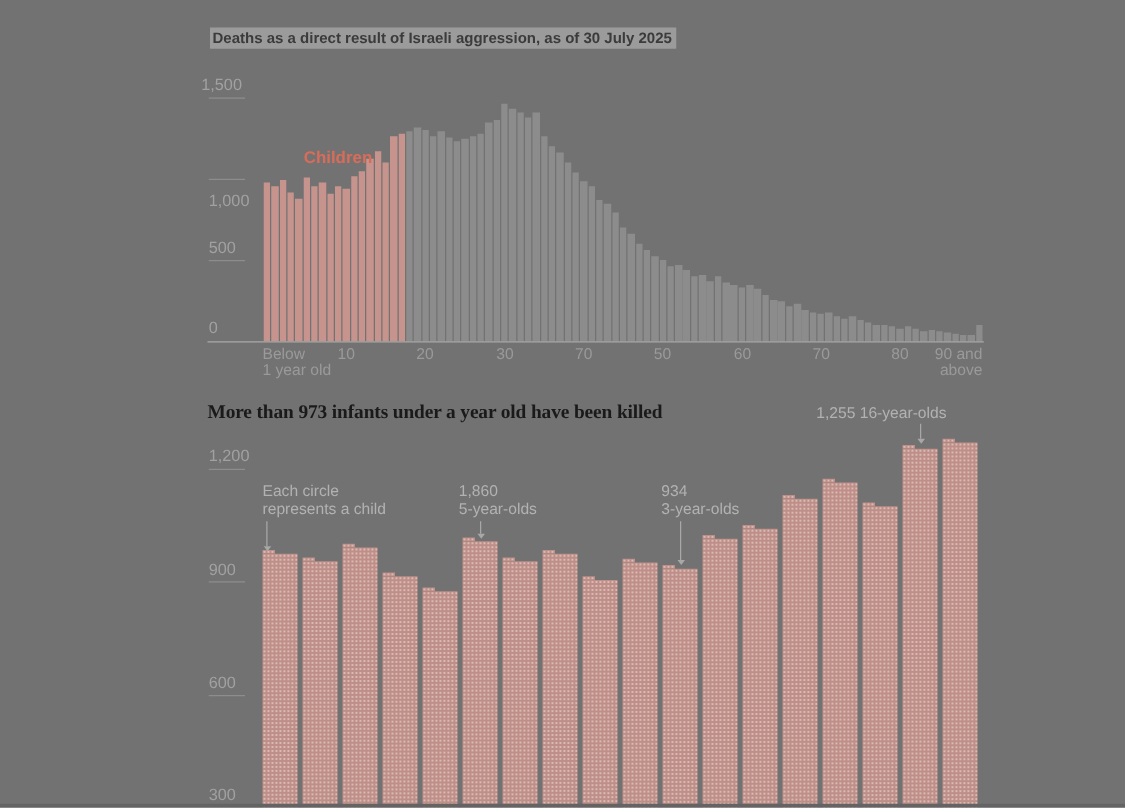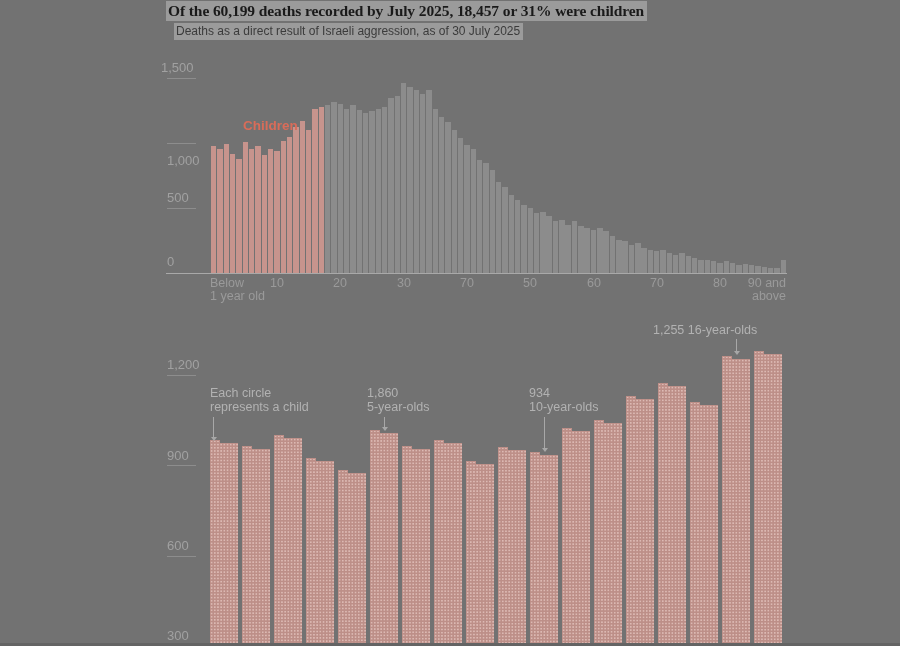--- a/index.html
+++ b/index.html
@@ -34,24 +34,21 @@
   .arrow::after{content:"";position:absolute;bottom:-4px;left:-2.5px;
     border-left:3px solid transparent;border-right:3px solid transparent;border-top:4px solid #a8a8a8;}
 
   #bottom-strip{position:absolute;left:0;top:643px;width:900px;height:3px;background:#646464;}
 </style>
 </head>
 <body>
 
 <div id="canvas">
 
-  <div class="abs" style="left:166px;top:2px;">
-    <span class="serif-title band">Of the 60,199 deaths recorded by July 2025, 18,457 or 31% were children</span>
-  </div>
-  <div class="abs" style="left:174px;top:21px;">
+  <div class="abs" style="left:168px;top:21px;font-weight:bold;">
     <span class="subtitle band">Deaths as a direct result of Israeli aggression, as of 30 July 2025</span>
   </div>
 
   <div class="ylab" style="left:161px;top:60px;">1,500</div>
   <div class="ylab" style="left:167px;top:125px;margin-top:28px;">1,000</div>
   <div class="ylab" style="left:167px;top:190px;">500</div>
   <div class="ylab" style="left:167px;top:254px;">0</div>
   <div class="tick" style="left:167px;top:78px;"></div>
   <div class="tick" style="left:167px;top:143px;"></div>
   <div class="tick" style="left:167px;top:208px;"></div>
@@ -164,20 +161,21 @@
   <div class="xlab center" style="left:467px;top:277px;">70</div>
   <div class="xlab center" style="left:530px;top:277px;">50</div>
   <div class="xlab center" style="left:594px;top:277px;">60</div>
   <div class="xlab center" style="left:657px;top:277px;">70</div>
   <div class="xlab center" style="left:720px;top:277px;">80</div>
   <div class="xlab right" style="right:114px;top:277px;">
     <div>90 and</div>
     <div>above</div>
   </div>
 
+  <div class="abs serif-title" style="left:166px;top:321px;color:#1a1a1a;">More than 973 infants under a year old have been killed</div>
 
   <div class="ylab" style="left:167px;top:357px;">1,200</div>
   <div class="ylab" style="left:167px;top:448px;">900</div>
   <div class="ylab" style="left:167px;top:538px;">600</div>
   <div class="ylab" style="left:167px;top:628px;">300</div>
   <div class="tick" style="left:167px;top:375px;"></div>
   <div class="tick" style="left:167px;top:465px;"></div>
   <div class="tick" style="left:167px;top:556px;"></div>
 
   <div id="bot-plot">
@@ -208,21 +206,21 @@
   <div class="arrow" style="left:213px;top:417px;height:20px;"></div>
 
   <div class="ann" style="left:367px;top:387px;">
     <div>1,860</div>
     <div>5-year-olds</div>
   </div>
   <div class="arrow" style="left:384px;top:417px;height:10px;"></div>
 
   <div class="ann" style="left:529px;top:387px;">
     <div>934</div>
-    <div>10-year-olds</div>
+    <div>3-year-olds</div>
   </div>
   <div class="arrow" style="left:544px;top:417px;height:31px;"></div>
 
   <div class="ann" style="left:653px;top:324px;">1,255 16-year-olds</div>
   <div class="arrow" style="left:736px;top:339px;height:12px;"></div>
 
   <div id="bottom-strip"></div>
 </div>
 
 </body></html>

